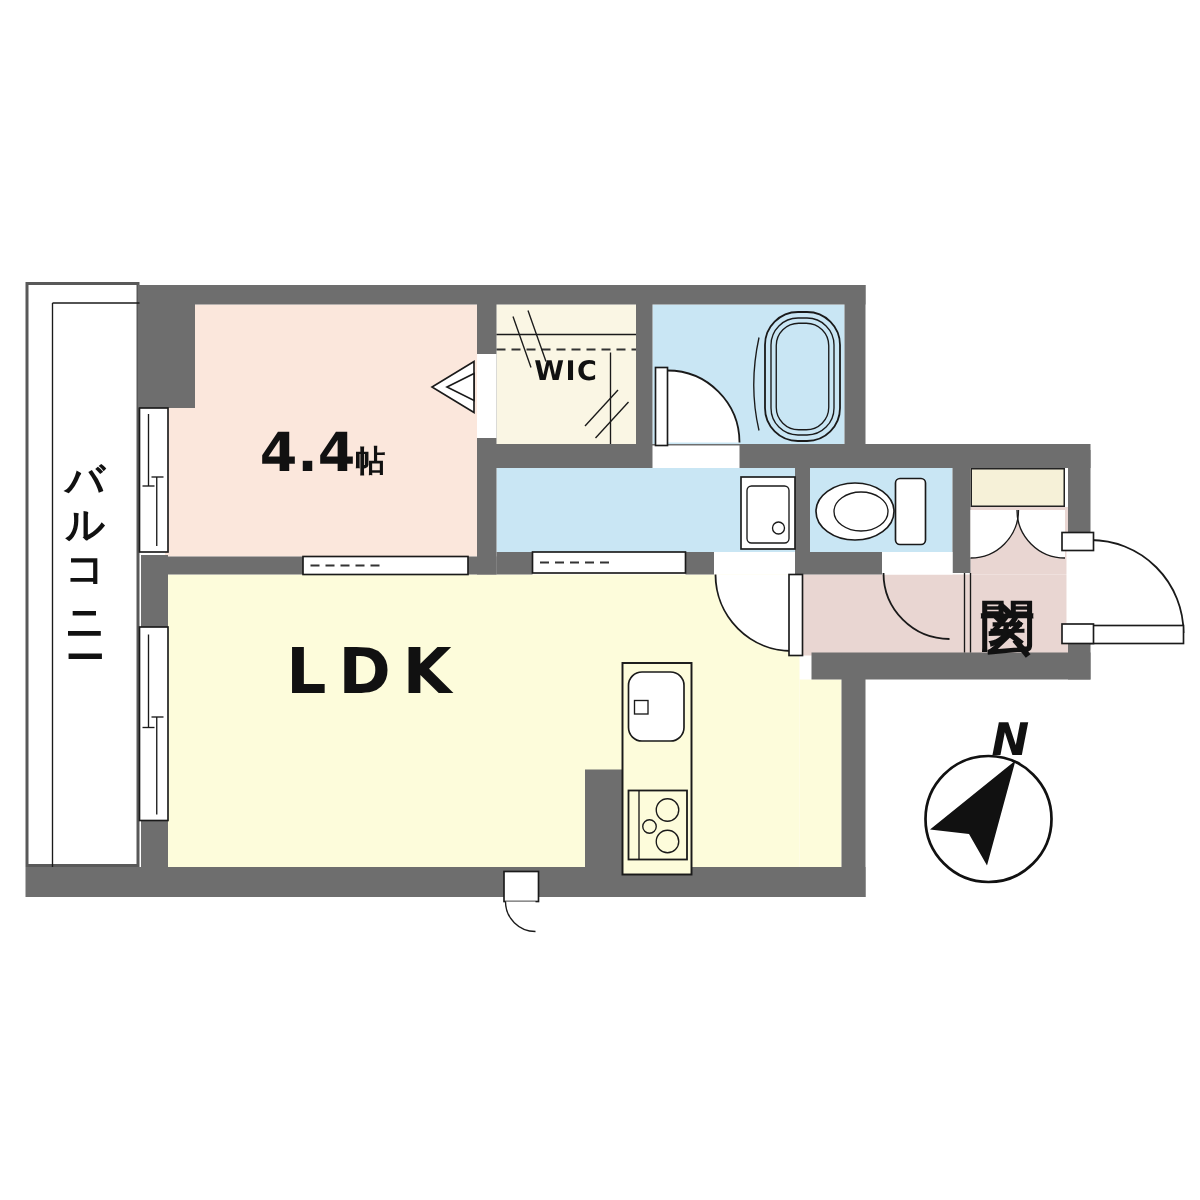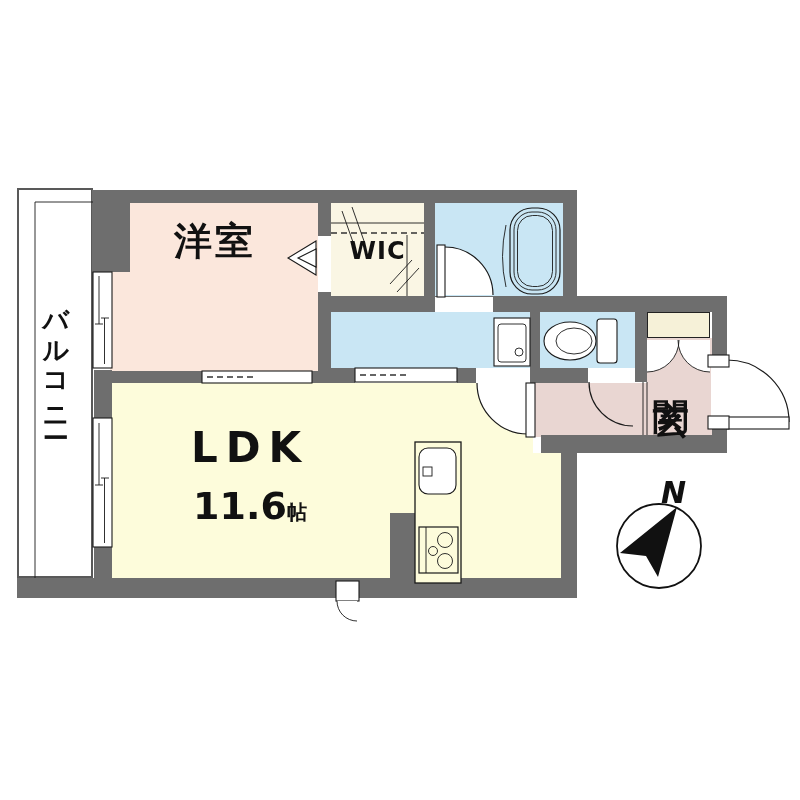--- a/index.html
+++ b/index.html
@@ -25,21 +25,21 @@
   .kfill{fill:var(--c-ldk,#fdfcdb);stroke:var(--c-outline,#1a1a1a);stroke-width:1.3;}
   .dart{fill:#111;stroke:none;}
   .label{position:absolute;color:#111;font-weight:bold;line-height:1.05;}
   .h-center{text-align:center;}
   .vertical{writing-mode:vertical-rl;text-orientation:mixed;}
   .size-unit{font-size:20px;}
   #bedroom-label{left:120px;top:222px;width:190px;font-size:38px;letter-spacing:3px;}
   #bedroom-size{left:120px;top:284px;width:190px;font-size:36px;}
   #ldk-label{left:155px;top:426px;width:190px;font-size:42px;letter-spacing:8px;}
   #ldk-size{left:145px;top:487px;width:210px;font-size:38px;}
-  #wic-label{left:331px;top:239px;width:93px;font-size:24px;letter-spacing:1px;}
+  #wic-label{left:331px;top:239px;width:93px;font-size:18px;letter-spacing:1px;}
   #entrance-label{left:652px;top:370px;height:90px;font-size:36px;letter-spacing:2px;}
   #balcony-label{left:42px;top:290px;height:220px;font-size:26px;letter-spacing:4px;}
   #compass-n{font-size:30px;font-weight:bold;font-style:italic;fill:#111;
              font-family:"DejaVu Sans","Liberation Sans",sans-serif;}
 </style>
 </head>
 <body>
 
 <div id="canvas">
 
@@ -198,24 +198,23 @@
       </g>
     </g>
 
     <g>
       <circle cx="659" cy="546" r="42" fill="#fff" stroke="#111" stroke-width="1.8"></circle>
       <polygon class="dart" points="677,507 620,553 646,556 658,577"></polygon>
       <text id="compass-n" x="661" y="503">N</text>
     </g>
   </svg>
 
-  <div class="label h-center" id="bedroom-label">洋室</div>
+  <div class="label h-center" id="bedroom-size"><span>4.4</span><span class="size-unit">帖</span></div>
 
   <div class="label h-center" id="ldk-label">LDK</div>
-  <div class="label h-center" id="ldk-size"><span>11.6</span><span class="size-unit">帖</span></div>
 
   <div class="label h-center" id="wic-label">WIC</div>
 
   <div class="label vertical" id="entrance-label">玄関</div>
 
   <div class="label vertical" id="balcony-label">バルコニー</div>
 
 </div>
 
 </body></html>

